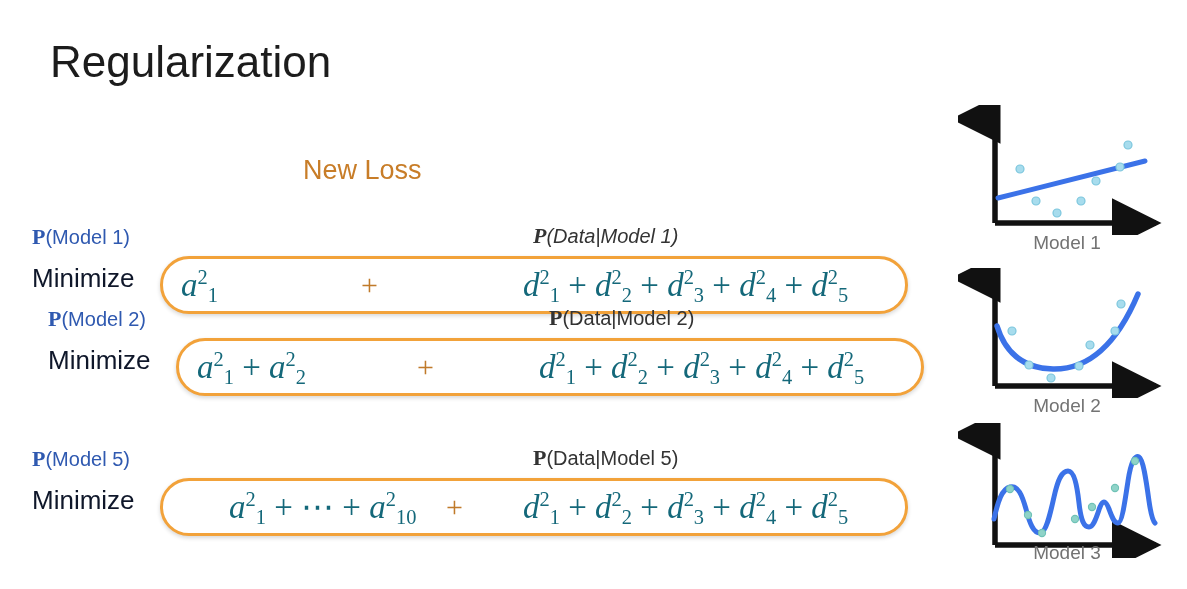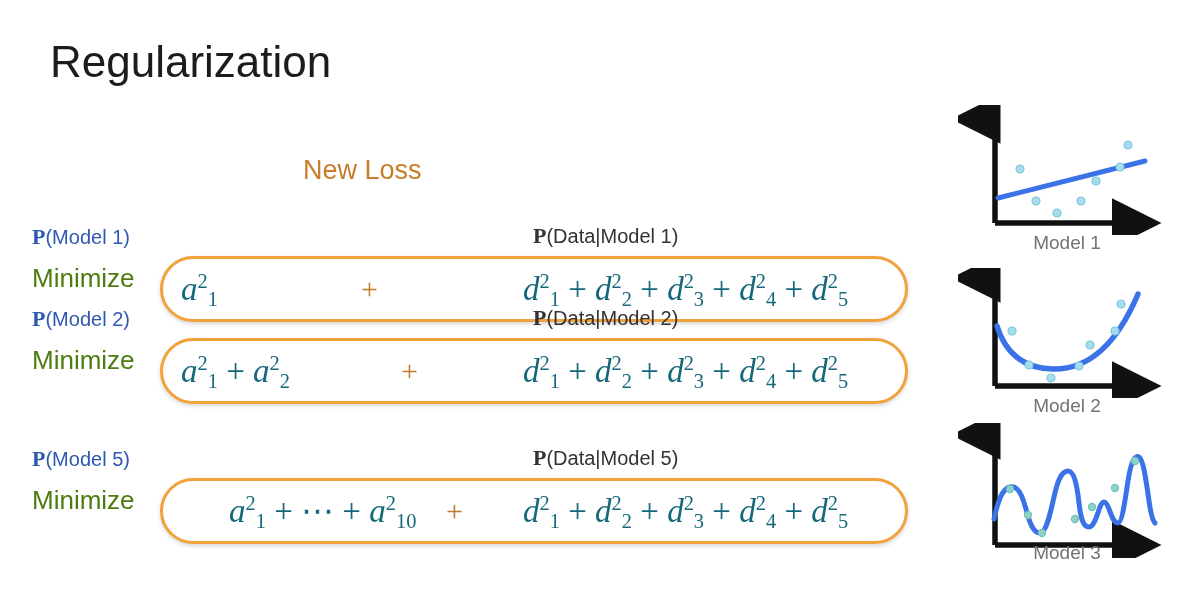--- a/index.html
+++ b/index.html
@@ -40,21 +40,21 @@
   }
 
   
   .eq-row {
     position: absolute;
     left: 0;
     width: 940px;
     height: 130px;
   }
   #eq-row-1 { top: 170px; margin-top: 48px; }
-  #eq-row-2 { top: 300px; }
+  #eq-row-2 { top: 300px; margin-left: 16px; }
   #eq-row-3 { top: 440px; }
 
   .prior-label {
     position: absolute;
     left: 32px;
     top: 8px;
     color: #2f59b0;
     font-size: 20px;
     line-height: 1;
     white-space: nowrap;
@@ -66,46 +66,46 @@
   }
 
   .likelihood-label {
     position: absolute;
     top: 7px;
     color: #333333;
     font-size: 20px;
     line-height: 1;
     white-space: nowrap;
   }
-  #lik-1 { left: 533px; }
+  #lik-1 { left: 533px; font-style: italic; }
   #lik-2 { left: 533px; }
   #lik-3 { left: 533px; }
   .likelihood-label .pmark {
     font-family: "Liberation Serif", serif;
     font-weight: bold;
     font-size: 22px;
   }
 
   .minimize-label {
     position: absolute;
     left: 32px;
     top: 47px;
     font-size: 26px;
-    color: #4d7c0f;
+    color: #0f172a;
     line-height: 1;
     white-space: nowrap;
   }
 
   
   .pill {
     position: absolute;
     left: 160px;
     top: 38px;
     width: 748px;
-    height: 66px;
+    height: 58px;
     box-sizing: border-box;
     border: 3.5px solid #f2a23a;
     border-radius: 36px;
     background: #ffffff;
     box-shadow: 0 2px 4px rgba(0,0,0,0.16);
   }
 
   
   .math {
     font-family: "Liberation Serif", serif;

